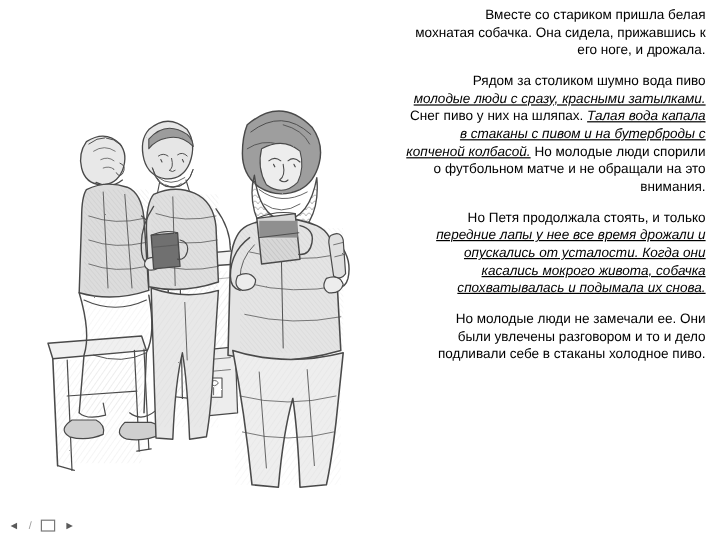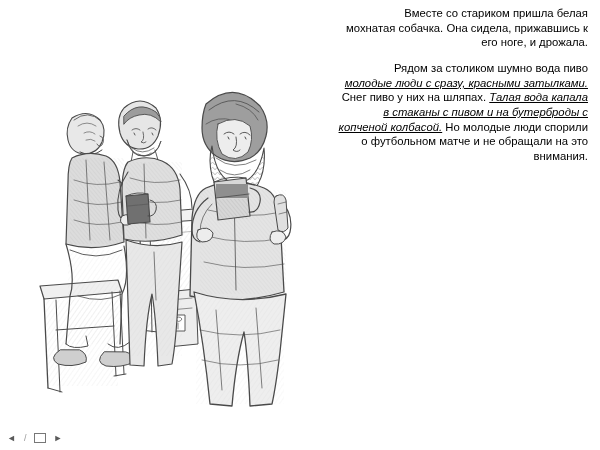--- a/index.html
+++ b/index.html
@@ -276,21 +276,27 @@
     <p class="para">
       <span>Вместе со стариком пришла белая мохнатая собачка. Она сидела, прижавшись к его ноге, и дрожала.</span>
     </p>
 
     <p class="para">
       <span>Рядом за столиком шумно вода пиво </span><span class="it-u">молодые люди с сразу, красными затылками.</span><span> Снег пиво у них на шляпах. </span><span class="it-u">Талая вода капала в стаканы с пивом и на бутерброды с копченой колбасой.</span><span> Но молодые люди спорили о футбольном матче и не обращали на это внимания.</span>
     </p>
 
 
 
-
+    <p class="para">
+      <span>Но Петя продолжала стоять, и только </span><span class="it-u">передние лапы у нее все время дрожали и опускались от усталости. Когда они касались мокрого живота, собачка спохватывалась и подымала их снова.</span>
+    </p>
+
+    <p class="para">
+      <span>Но молодые люди не замечали ее. Они были увлечены разговором и то и дело подливали себе в стаканы холодное пиво.</span>
+    </p>
 
   </div>
 
   <div class="toolbar">
     <span class="tool-btn">◄</span>
     <span class="tool-sep">/</span>
     <span class="tool-box"></span>
     <span class="tool-btn">►</span>
   </div>
 

